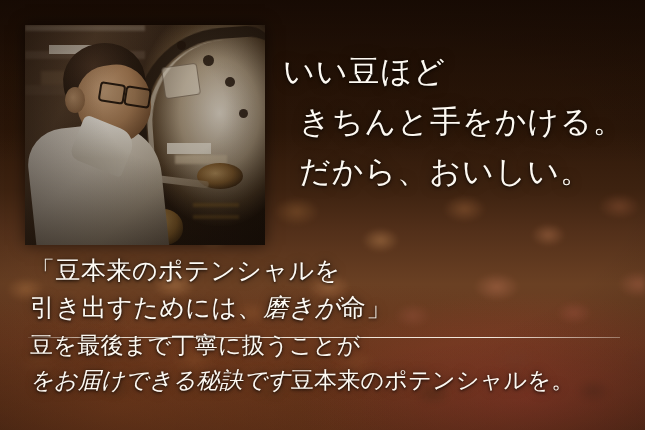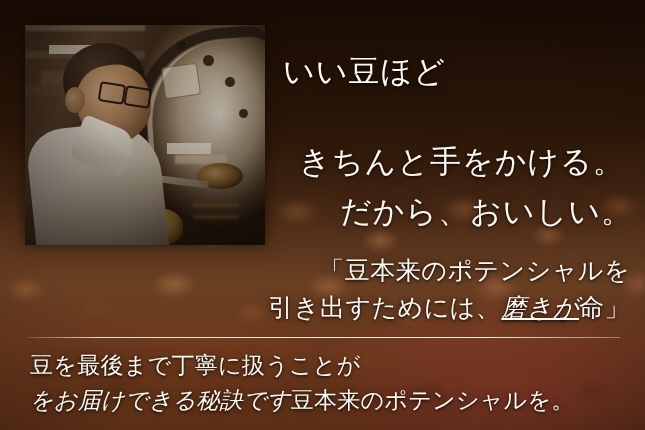--- a/index.html
+++ b/index.html
@@ -226,51 +226,51 @@
   
   .headline{
     position:absolute;left:283px;top:46px;width:350px;
     color:#fdf9f2;
     font-size:31px;line-height:50px;
     letter-spacing:1px;
     font-weight:400;
     text-shadow:0 1px 3px rgba(0,0,0,.75), 0 0 12px rgba(0,0,0,.5);
     white-space:nowrap;
   }
-  .headline .l2{padding-left:16px;display:block;margin-top:40px;}
-  .headline .l3{padding-left:16px;display:block;text-align:right;}
+  .headline .l2{padding-left:16px;display:block;}
+  .headline .l3{padding-left:16px;display:block;}
 
   .quote{
     position:absolute;left:30px;top:252px;width:600px;
     color:#fdfaf4;
     font-size:25px;line-height:37px;
     letter-spacing:.5px;
     text-shadow:0 1px 3px rgba(0,0,0,.85), 0 0 10px rgba(0,0,0,.55);
     white-space:nowrap;
   }
-  .quote .qline{display:block;text-align:right;}
+  .quote .qline{display:block;}
   .mark{
     position:relative;
     display:inline-block;
   }
   .mark:after{
     content:"";position:absolute;left:-1px;right:-1px;bottom:1px;height:9px;
     background:var(--hl,#c0392b);
     opacity:.95;
     z-index:-1;
   }
-  .mark span{position:relative;z-index:1;text-decoration:underline;}
+  .mark span{position:relative;z-index:1;}
 
   .divider{
     position:absolute;left:28px;top:337px;width:592px;height:1px;
     background:linear-gradient(to right, rgba(255,250,240,.15), rgba(255,250,240,.85) 12%, rgba(255,250,240,.9) 78%, rgba(255,250,240,.35));
   }
 
   .footer{
-    position:absolute;left:30px;top:348px;width:610px;
+    position:absolute;left:30px;top:328px;width:610px;
     color:#fcf8f1;
     font-size:23px;line-height:35px;
     letter-spacing:.3px;
     text-shadow:0 1px 3px rgba(0,0,0,.85), 0 0 10px rgba(0,0,0,.5);
     white-space:nowrap;
   }
   .footer .fline{display:block;}
   .mark-wide{position:relative;display:inline-block;}
   .mark-wide:after{
     content:"";position:absolute;left:-2px;right:-2px;bottom:0px;height:15px;

